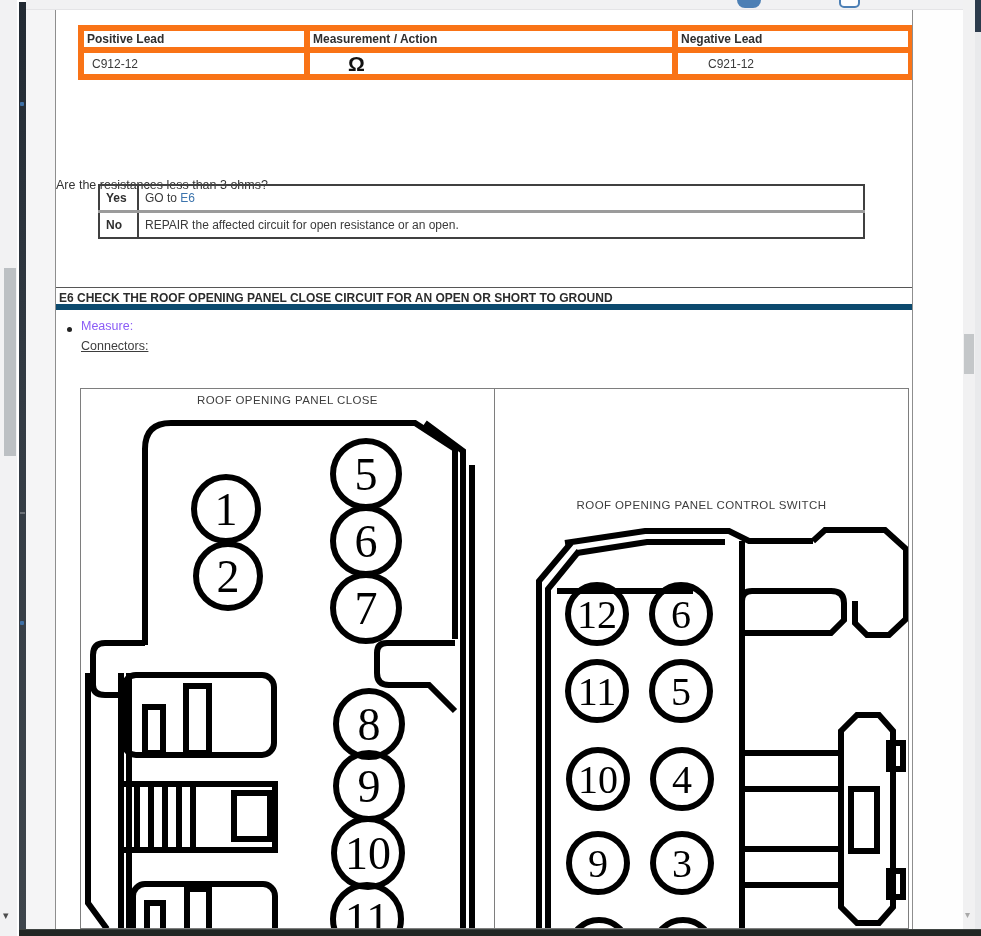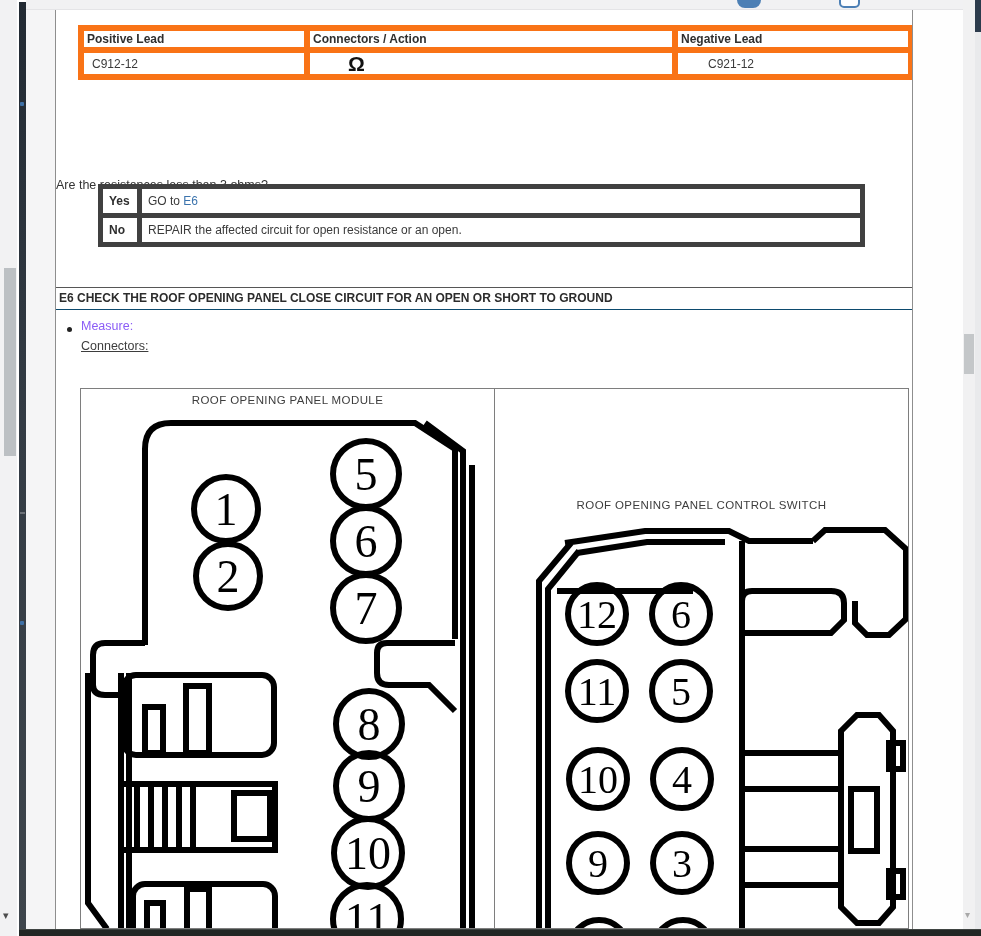--- a/index.html
+++ b/index.html
@@ -41,27 +41,27 @@
   #measurement-table th, #measurement-table td { border:6px solid #f97316; overflow:hidden; white-space:nowrap; }
   #measurement-table th { font-size:12px; font-weight:bold; text-align:left; height:19px; padding:1px 3px; color:#2f2f2f; }
   #measurement-table td { height:26px; font-size:12px; color:#3a3a3a; }
   #measurement-table td.c1 { padding-left:8px;margin-top:48px; }
   #measurement-table td.c2 { padding-left:38px; font-size:21px; font-weight:600; color:#111; line-height:1; }
   #measurement-table td.c3 { padding-left:30px; }
 
   #question { left:0; top:135px; font-size:12.5px; font-weight:normal; color:#333;margin-top:33px; }
 
   #decision-table { left:42px; top:174px; width:767px; }
-  #decision-table td { border:5px solid #404040; font-size:12px; padding:5px 6px; color:#3a3a3a; white-space:nowrap; overflow:hidden; }
+  #decision-table td { border:2px solid #404040; font-size:12px; padding:5px 6px; color:#3a3a3a; white-space:nowrap; overflow:hidden; }
   #decision-table td.lbl { font-weight:bold; width:39px; color:#2f2f2f; }
   #decision-table tr.sep td { border-top:3px solid #9b9b9b; }
   .link { color:#3c74ad; cursor:pointer; }
 
   #section-header { left:0; top:277px; width:856px; height:23px;
-    border-top:1px solid #565656; border-bottom:1px solid #0c4a6e;
+    border-top:1px solid #565656; border-bottom:6px solid #0c4a6e;
     line-height:21px; font-size:12px; font-weight:bold; color:#2c2c2c; padding-left:3px; white-space:nowrap; }
 
   #measure-bullet-dot { left:11px; top:317px; width:5px; height:5px; background:#222; border-radius:50%; }
   #measure-text { left:25px; top:309px; font-size:12.5px; color:#8b5cf6; }
   #connectors-label { left:25px; top:329px; font-size:12.5px; color:#3d3d3d;text-decoration:underline; }
 
   #diagram { left:24px; top:378px; width:829px; height:541px; border:1px solid #7e7e7e; display:flex; }
   #diagram-left  { position:relative; width:414px; border-right:1px solid #7e7e7e; overflow:hidden; }
   #diagram-right { position:relative; flex:1; overflow:hidden; }
   .diagram-title { position:absolute; width:100%; text-align:center; font-size:11.5px;
@@ -105,21 +105,21 @@
 
     <table class="abs" id="measurement-table">
       <colgroup>
           <col style="width:226px">
           <col style="width:368px">
           <col style="width:236px">
         </colgroup>
       <tbody>
           <tr>
         <th>Positive Lead</th>
-        <th>Connectors / Action</th>
+        <th>Measurement / Action</th>
         <th>Negative Lead</th>
       </tr>
       <tr>
         <td class="c1">C912-12</td>
         <td class="c2">Ω</td>
         <td class="c3">C921-12</td>
       </tr>
     </tbody>
       </table>
 
@@ -190,21 +190,21 @@
           <text class="pin-big" x="145" y="136" text-anchor="middle">1</text>
           <text class="pin-big" x="147" y="203" text-anchor="middle">2</text>
           <text class="pin-big" x="285" y="101" text-anchor="middle">5</text>
           <text class="pin-big" x="285" y="168" text-anchor="middle">6</text>
           <text class="pin-big" x="285" y="235" text-anchor="middle">7</text>
           <text class="pin-big" x="288" y="351" text-anchor="middle">8</text>
           <text class="pin-big" x="288" y="413" text-anchor="middle">9</text>
           <text class="pin-big" x="287" y="480" text-anchor="middle">10</text>
           <text class="pin-big" x="286" y="546" text-anchor="middle">11</text>
         </svg>
-        <div class="diagram-title">ROOF OPENING PANEL MODULE</div>
+        <div class="diagram-title">ROOF OPENING PANEL CLOSE</div>
       </div>
 
       <div id="diagram-right">
         <svg class="connector-svg" width="413" height="540" viewBox="0 0 413 540">
 
           <path d="M44,540 V192 L76,154"></path>
           <path d="M53,540 V200 L84,162"></path>
           <path d="M70,154 L150,142 H234 L254,152 H318"></path>
           <path d="M82,164 L152,153 H230"></path>
           <path d="M62,202 H198"></path>

